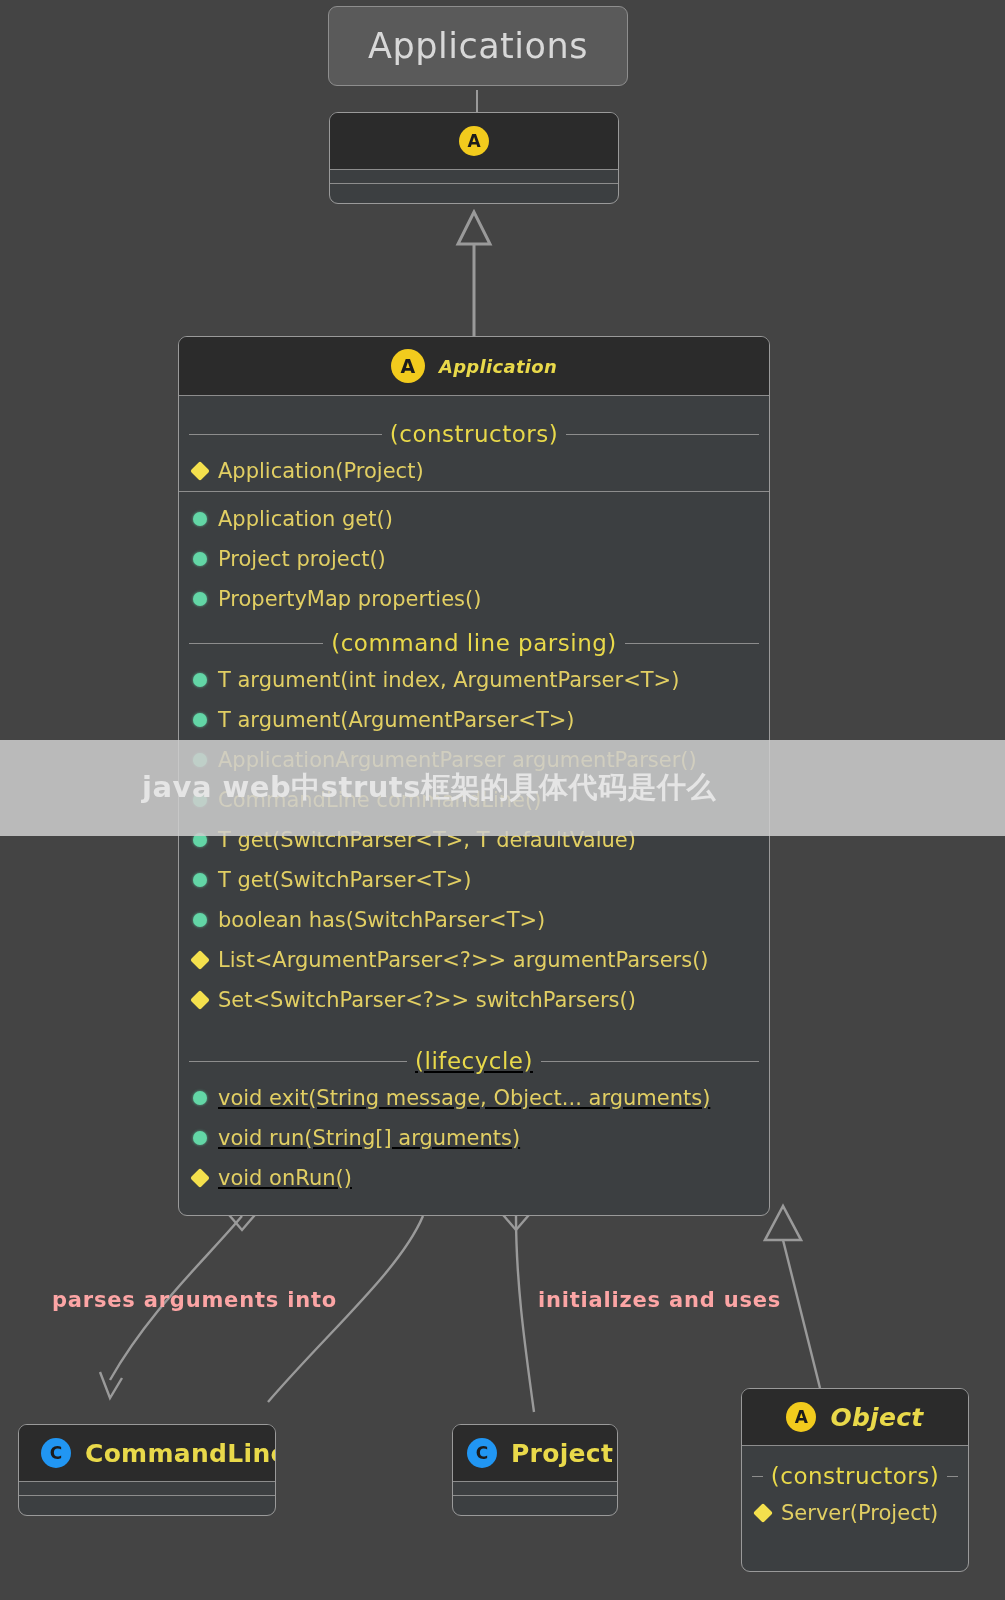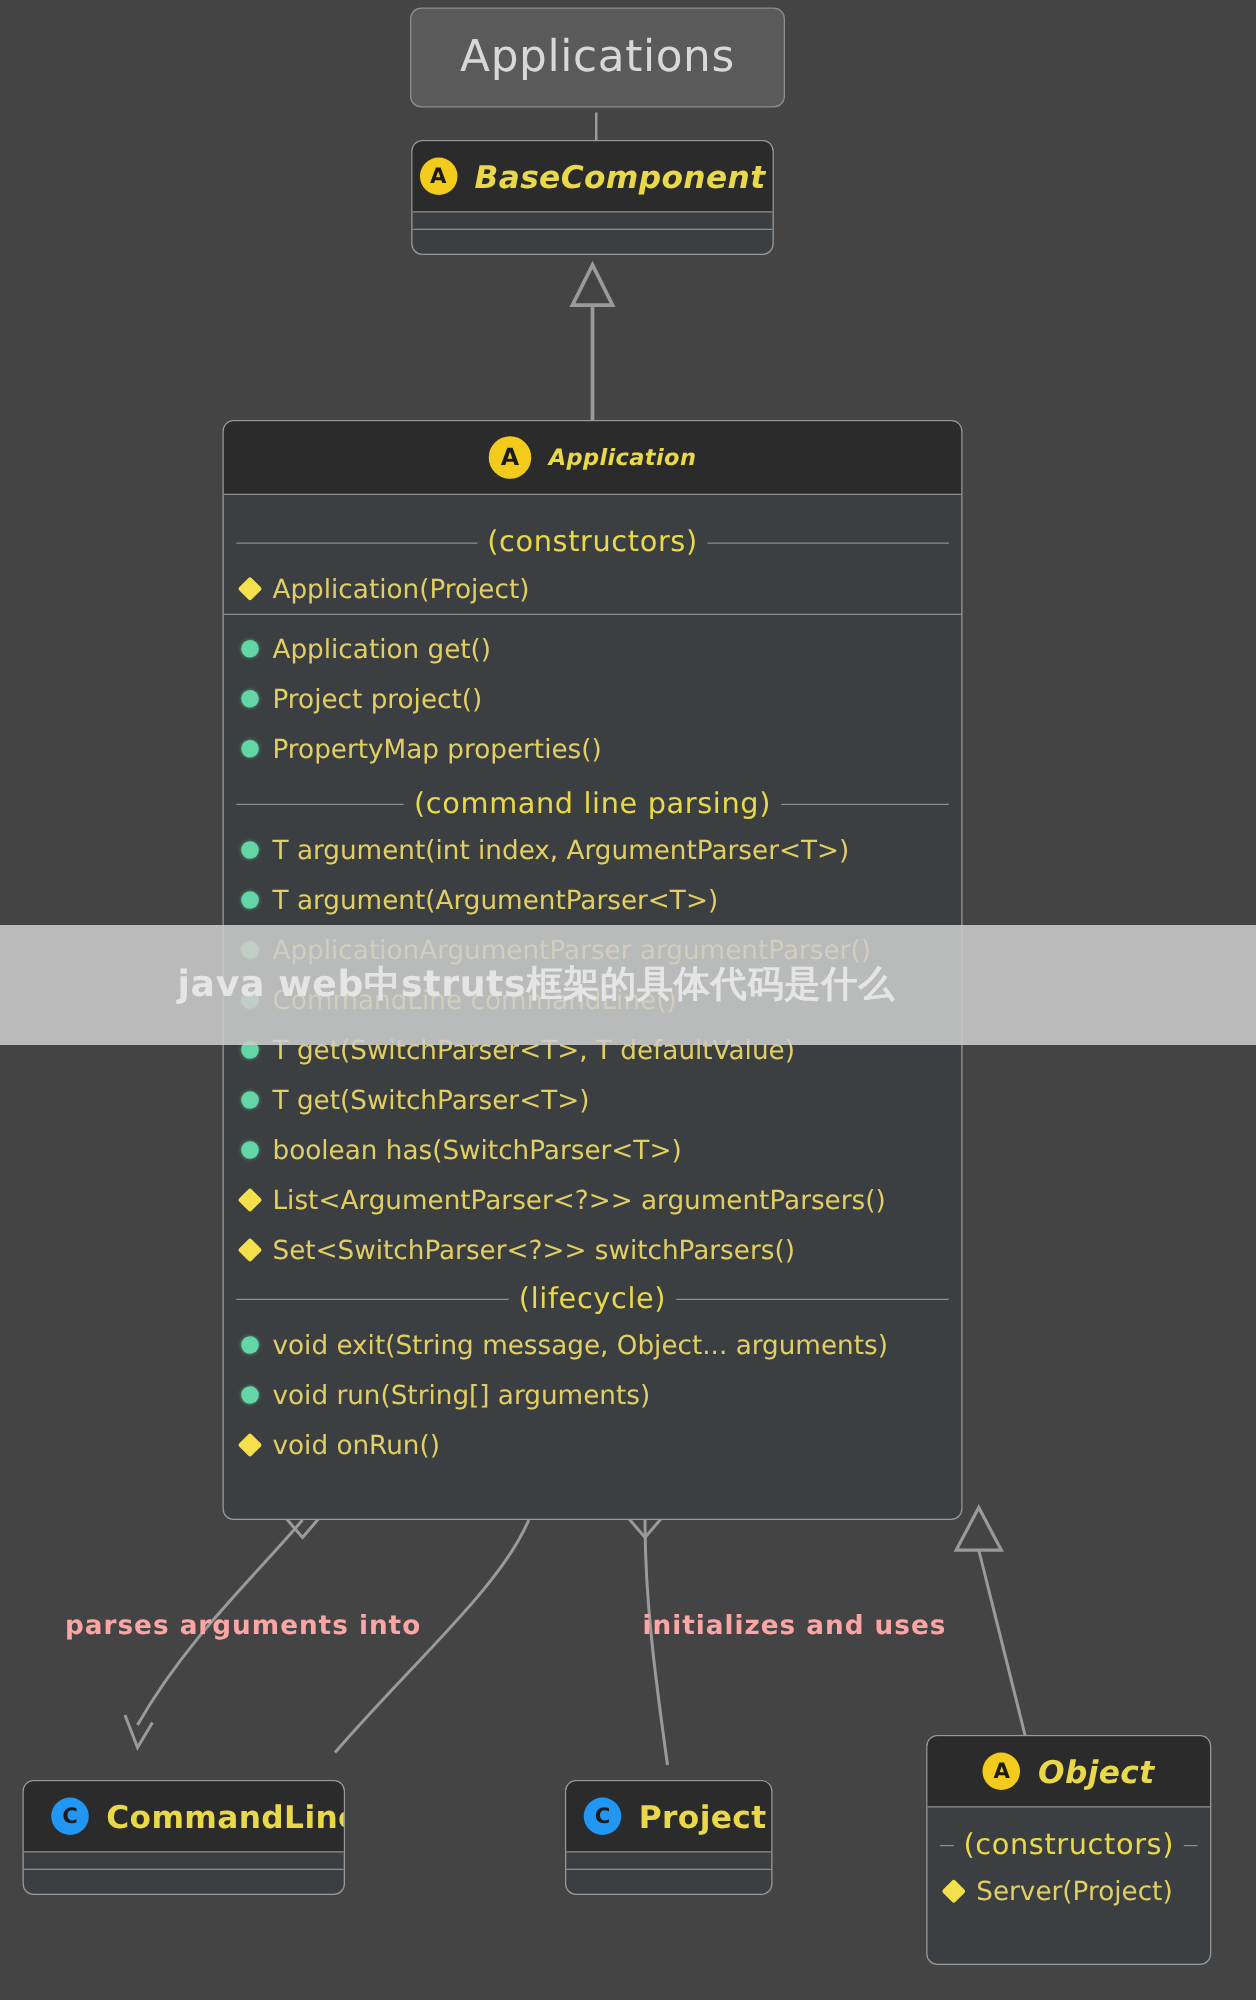--- a/index.html
+++ b/index.html
@@ -191,21 +191,20 @@
     <line x1="783" y1="1240" x2="820" y2="1388" stroke="#9a9a9a" stroke-width="2.4"></line>
   </svg>
 
   <div class="pkg-box" style="left:328px; top:6px; width:300px; height:80px;">
     <span>Applications</span>
   </div>
 
   <div class="node" style="left:329px; top:112px; width:290px; height:92px;">
     <div class="cls-header" style="height:56px;">
       <span class="badge abstract-badge" style="width:30px;height:30px;font-size:17px;">A</span>
-      <span class="cls-name abstract" style="font-size:25px;">BaseComponent</span>
     </div>
     <div class="compartment empty-strip"></div>
     <div class="compartment empty-strip"></div>
   </div>
 
   <div class="node" style="left:178px; top:336px; width:592px; height:880px;">
 
     <div class="cls-header" style="height:58px;">
       <span class="badge abstract-badge" style="width:34px;height:34px;font-size:19px;">A</span>
       <span class="cls-name abstract" style="font-size:18px;text-align:right;">Application</span>
@@ -278,21 +277,21 @@
       <div class="member">
         <span class="vis protected-vis"></span>
         <span class="label">List&lt;ArgumentParser&lt;?&gt;&gt; argumentParsers()</span>
       </div>
       <div class="member">
         <span class="vis protected-vis"></span>
         <span class="label">Set&lt;SwitchParser&lt;?&gt;&gt; switchParsers()</span>
       </div>
     </div>
 
-    <div class="compartment" style="border-top:none; margin-top:2px;">
+    <div class="compartment" style="border-top:none; margin-top:24px;text-decoration:underline;">
       <div class="section-label">
         <span class="rule"></span>
         <span class="txt">(lifecycle)</span>
         <span class="rule"></span>
       </div>
       <div class="member">
         <span class="vis public-vis"></span>
         <span class="label">void exit(String message, Object... arguments)</span>
       </div>
       <div class="member">
@@ -301,21 +300,21 @@
       </div>
       <div class="member">
         <span class="vis protected-vis"></span>
         <span class="label">void onRun()</span>
       </div>
     </div>
   </div>
 
   <div class="edge-label" style="left:52px; top:1288px;">parses arguments into</div>
 
-  <div class="edge-label" style="left:514px; top:1288px;">initializes and uses</div>
+  <div class="edge-label" style="left:538px; top:1288px;">initializes and uses</div>
 
   <div class="node" style="left:18px; top:1424px; width:258px; height:92px;">
     <div class="cls-header" style="height:56px; justify-content:flex-start; padding-left:22px;">
       <span class="badge class-badge" style="width:30px;height:30px;font-size:17px;">C</span>
       <span class="cls-name" style="font-size:25px;">CommandLine</span>
     </div>
     <div class="compartment empty-strip"></div>
     <div class="compartment empty-strip"></div>
   </div>
 

